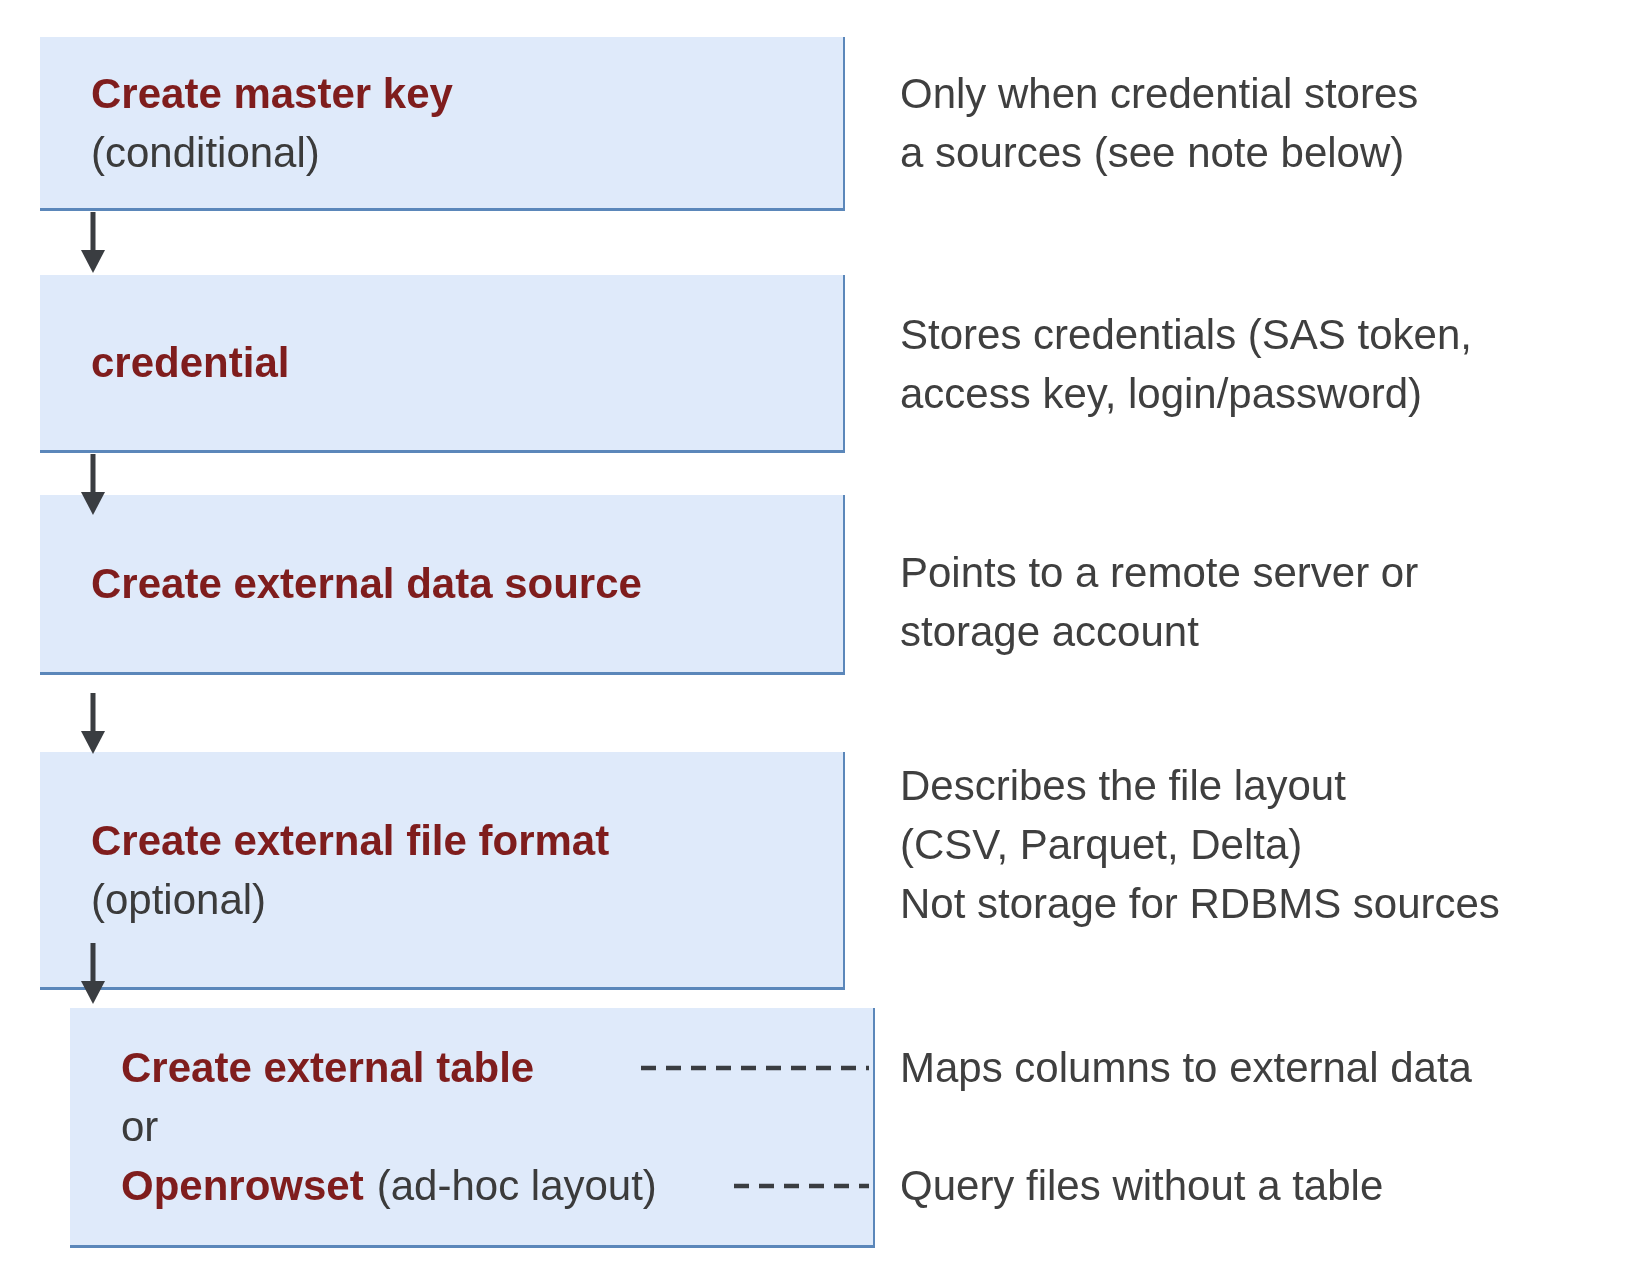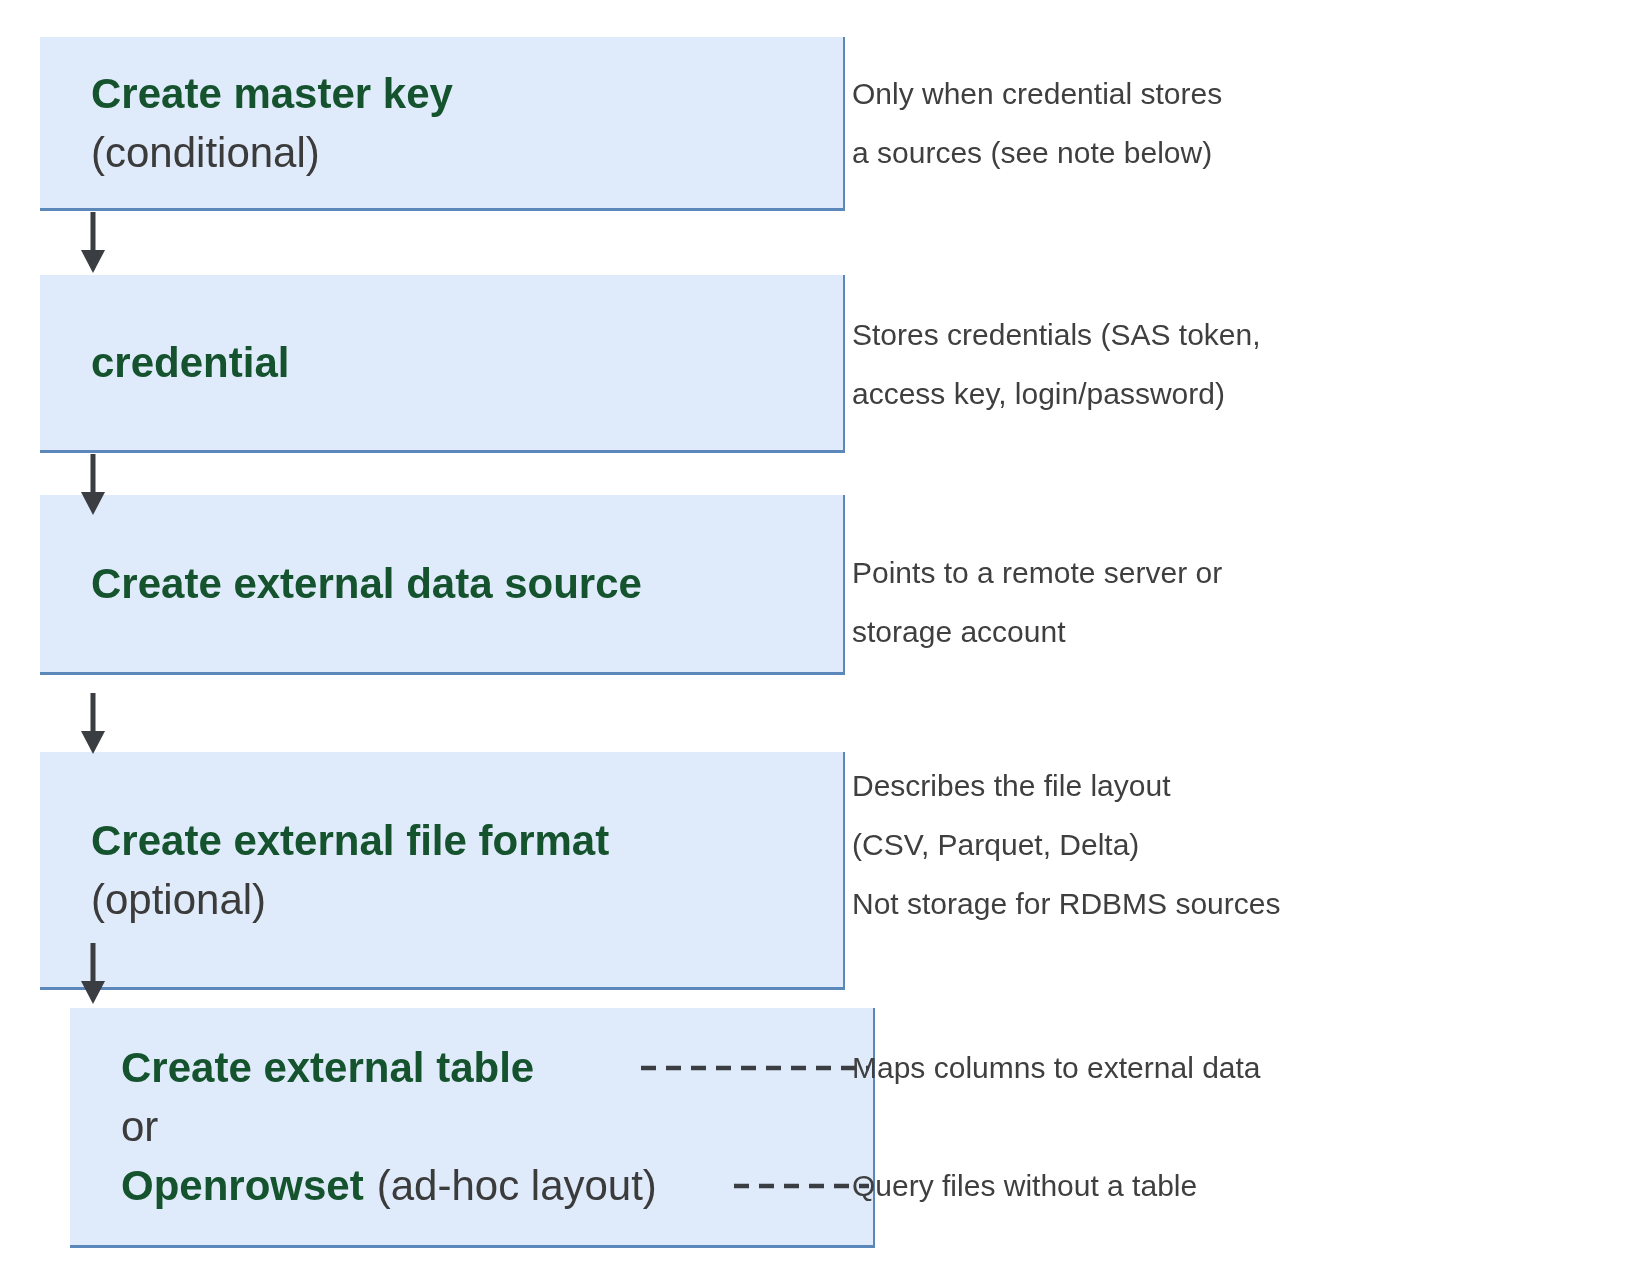--- a/index.html
+++ b/index.html
@@ -25,32 +25,32 @@
     border-right: 2px solid #5b87ba;
     border-bottom: 3px solid #5b87ba;
     display: flex;
     flex-direction: column;
     justify-content: center;
     padding-left: 51px;
     font-size: 42px;
     line-height: 59px;
   }
   .box .line { white-space: nowrap; }
-  .b { font-weight: bold; color: #14532d; }
+  .b { font-weight: bold; color: #7f1d1d; }
   .box1 { top: 37px;   height: 174px; }
   .box2 { top: 275px;  height: 178px; }
   .box3 { top: 495px;  height: 180px; }
   .box4 { top: 752px;  height: 238px; }
   .box5 { top: 1008px; height: 240px; margin-left: 30px; }
   .gap { margin-left: 13px; }
 
   .desc {
     position: absolute;
-    left: 852px;
-    font-size: 30px;
+    left: 900px;
+    font-size: 42px;
     line-height: 59px;
     white-space: nowrap;
     color: #3f3f3f;
   }
   .d1 { top: 64px; }
   .d2 { top: 305px; }
   .d3 { top: 543px; }
   .d4 { top: 756px; }
   .d5 { top: 1038px; }
   .d6 { top: 1156px; }

